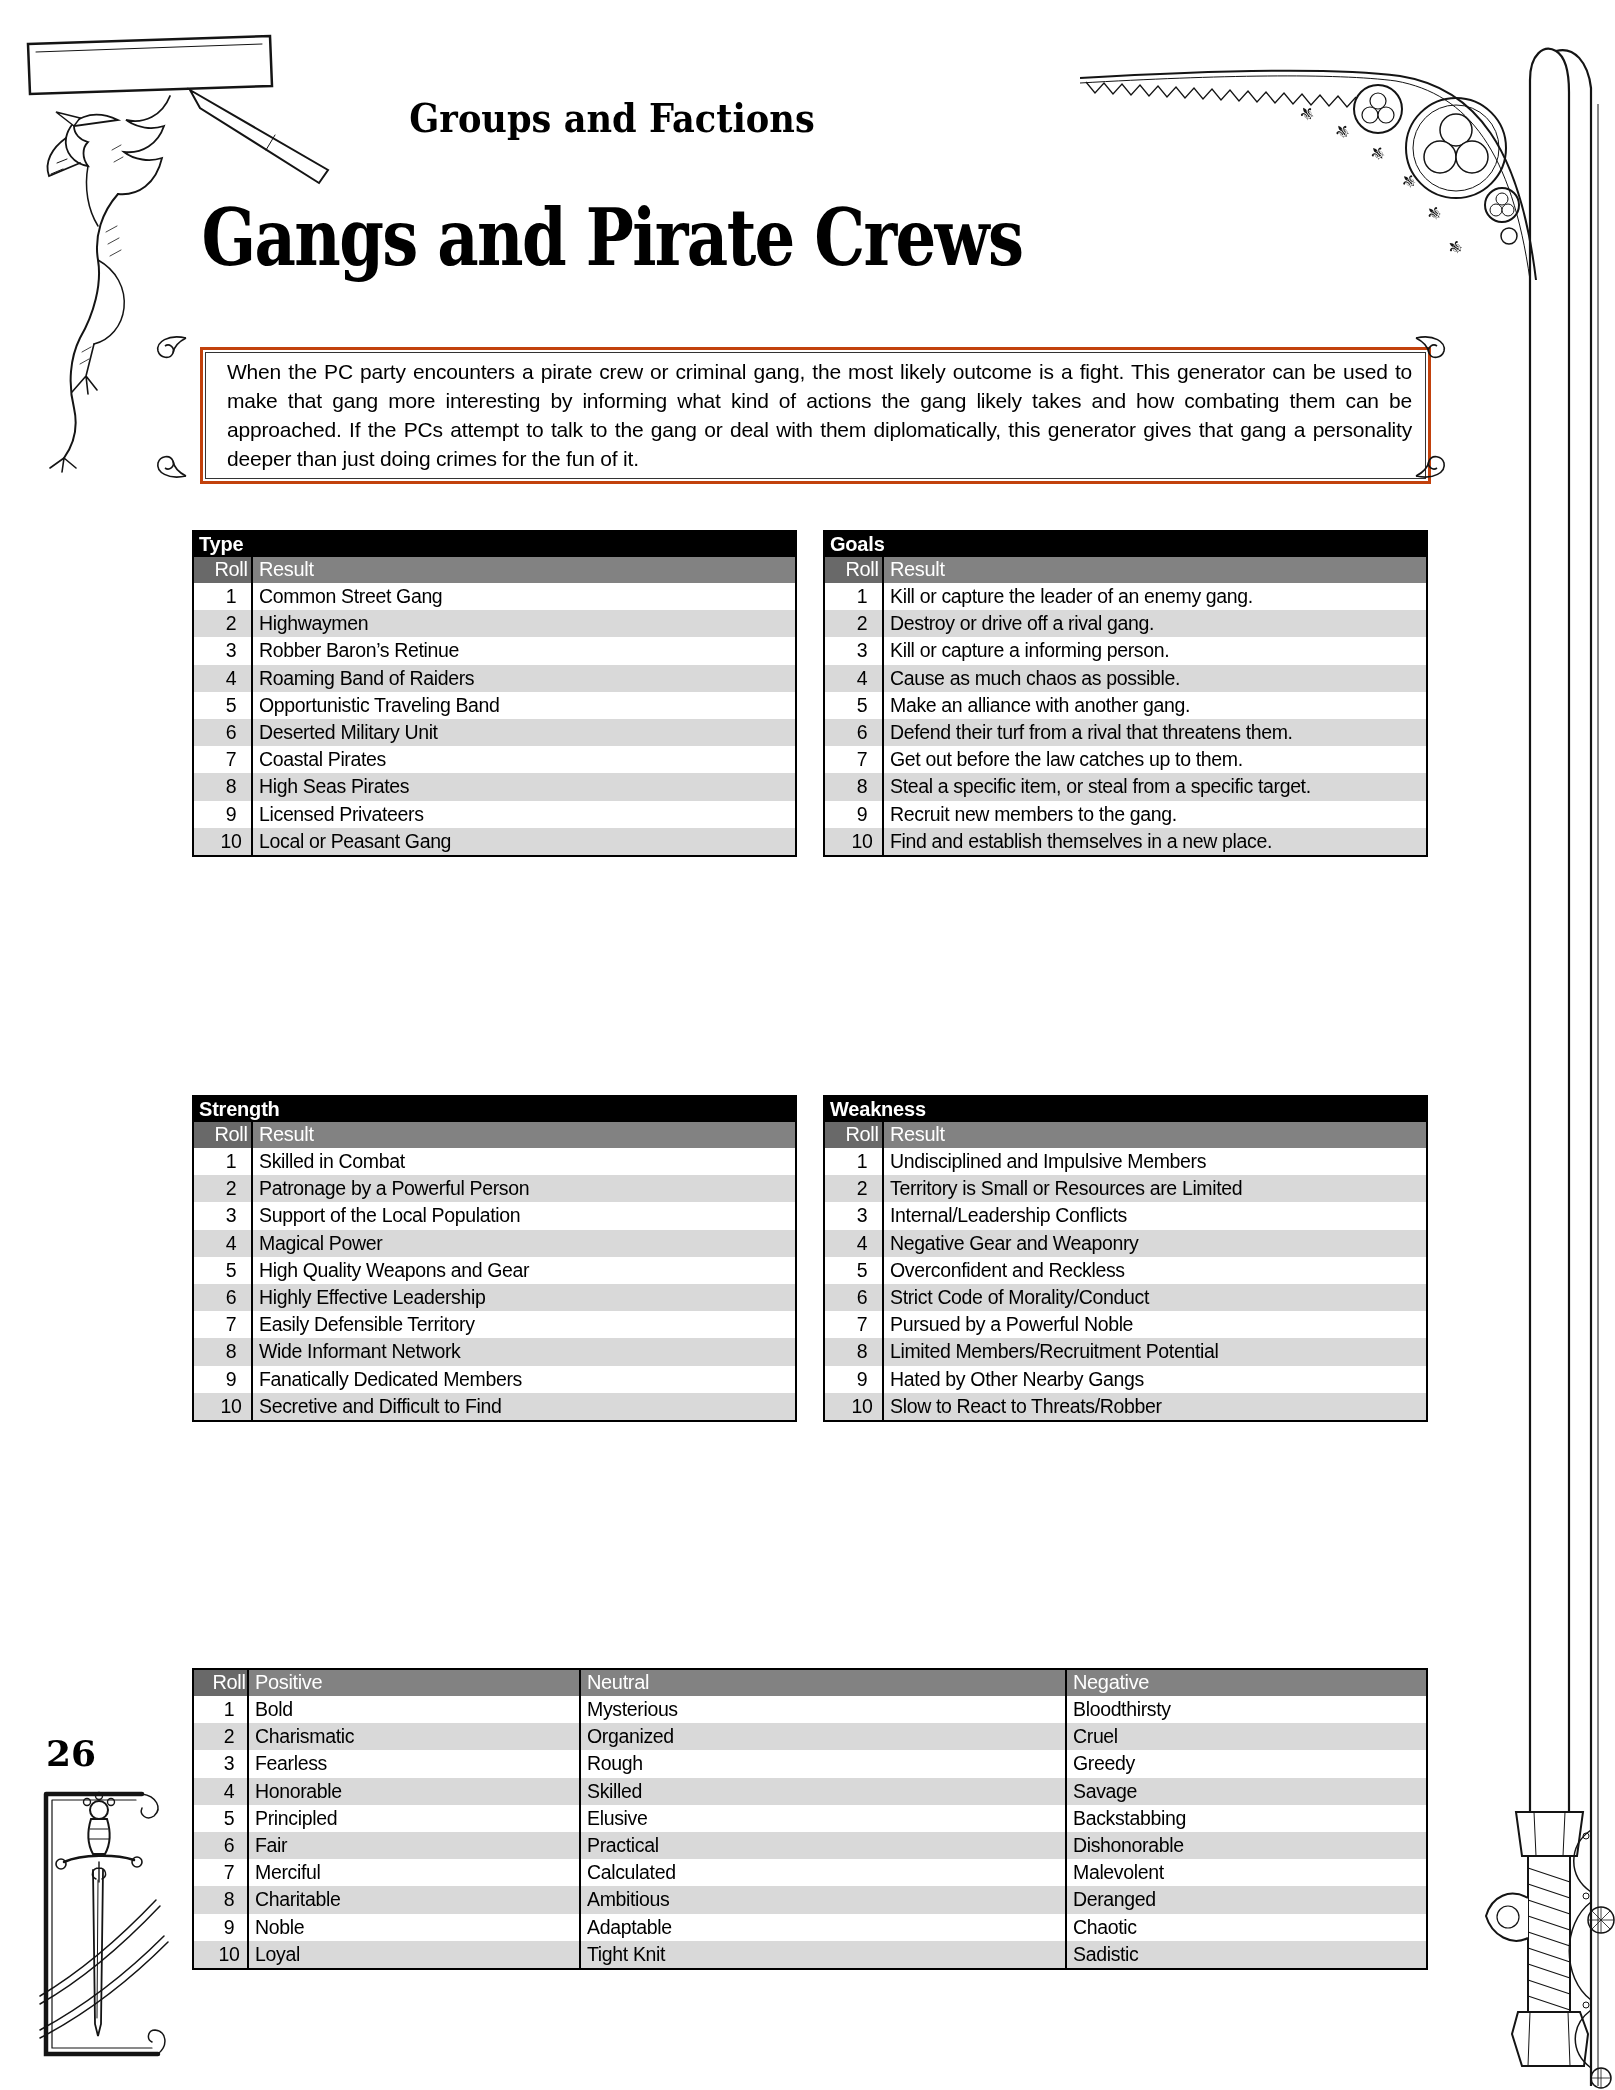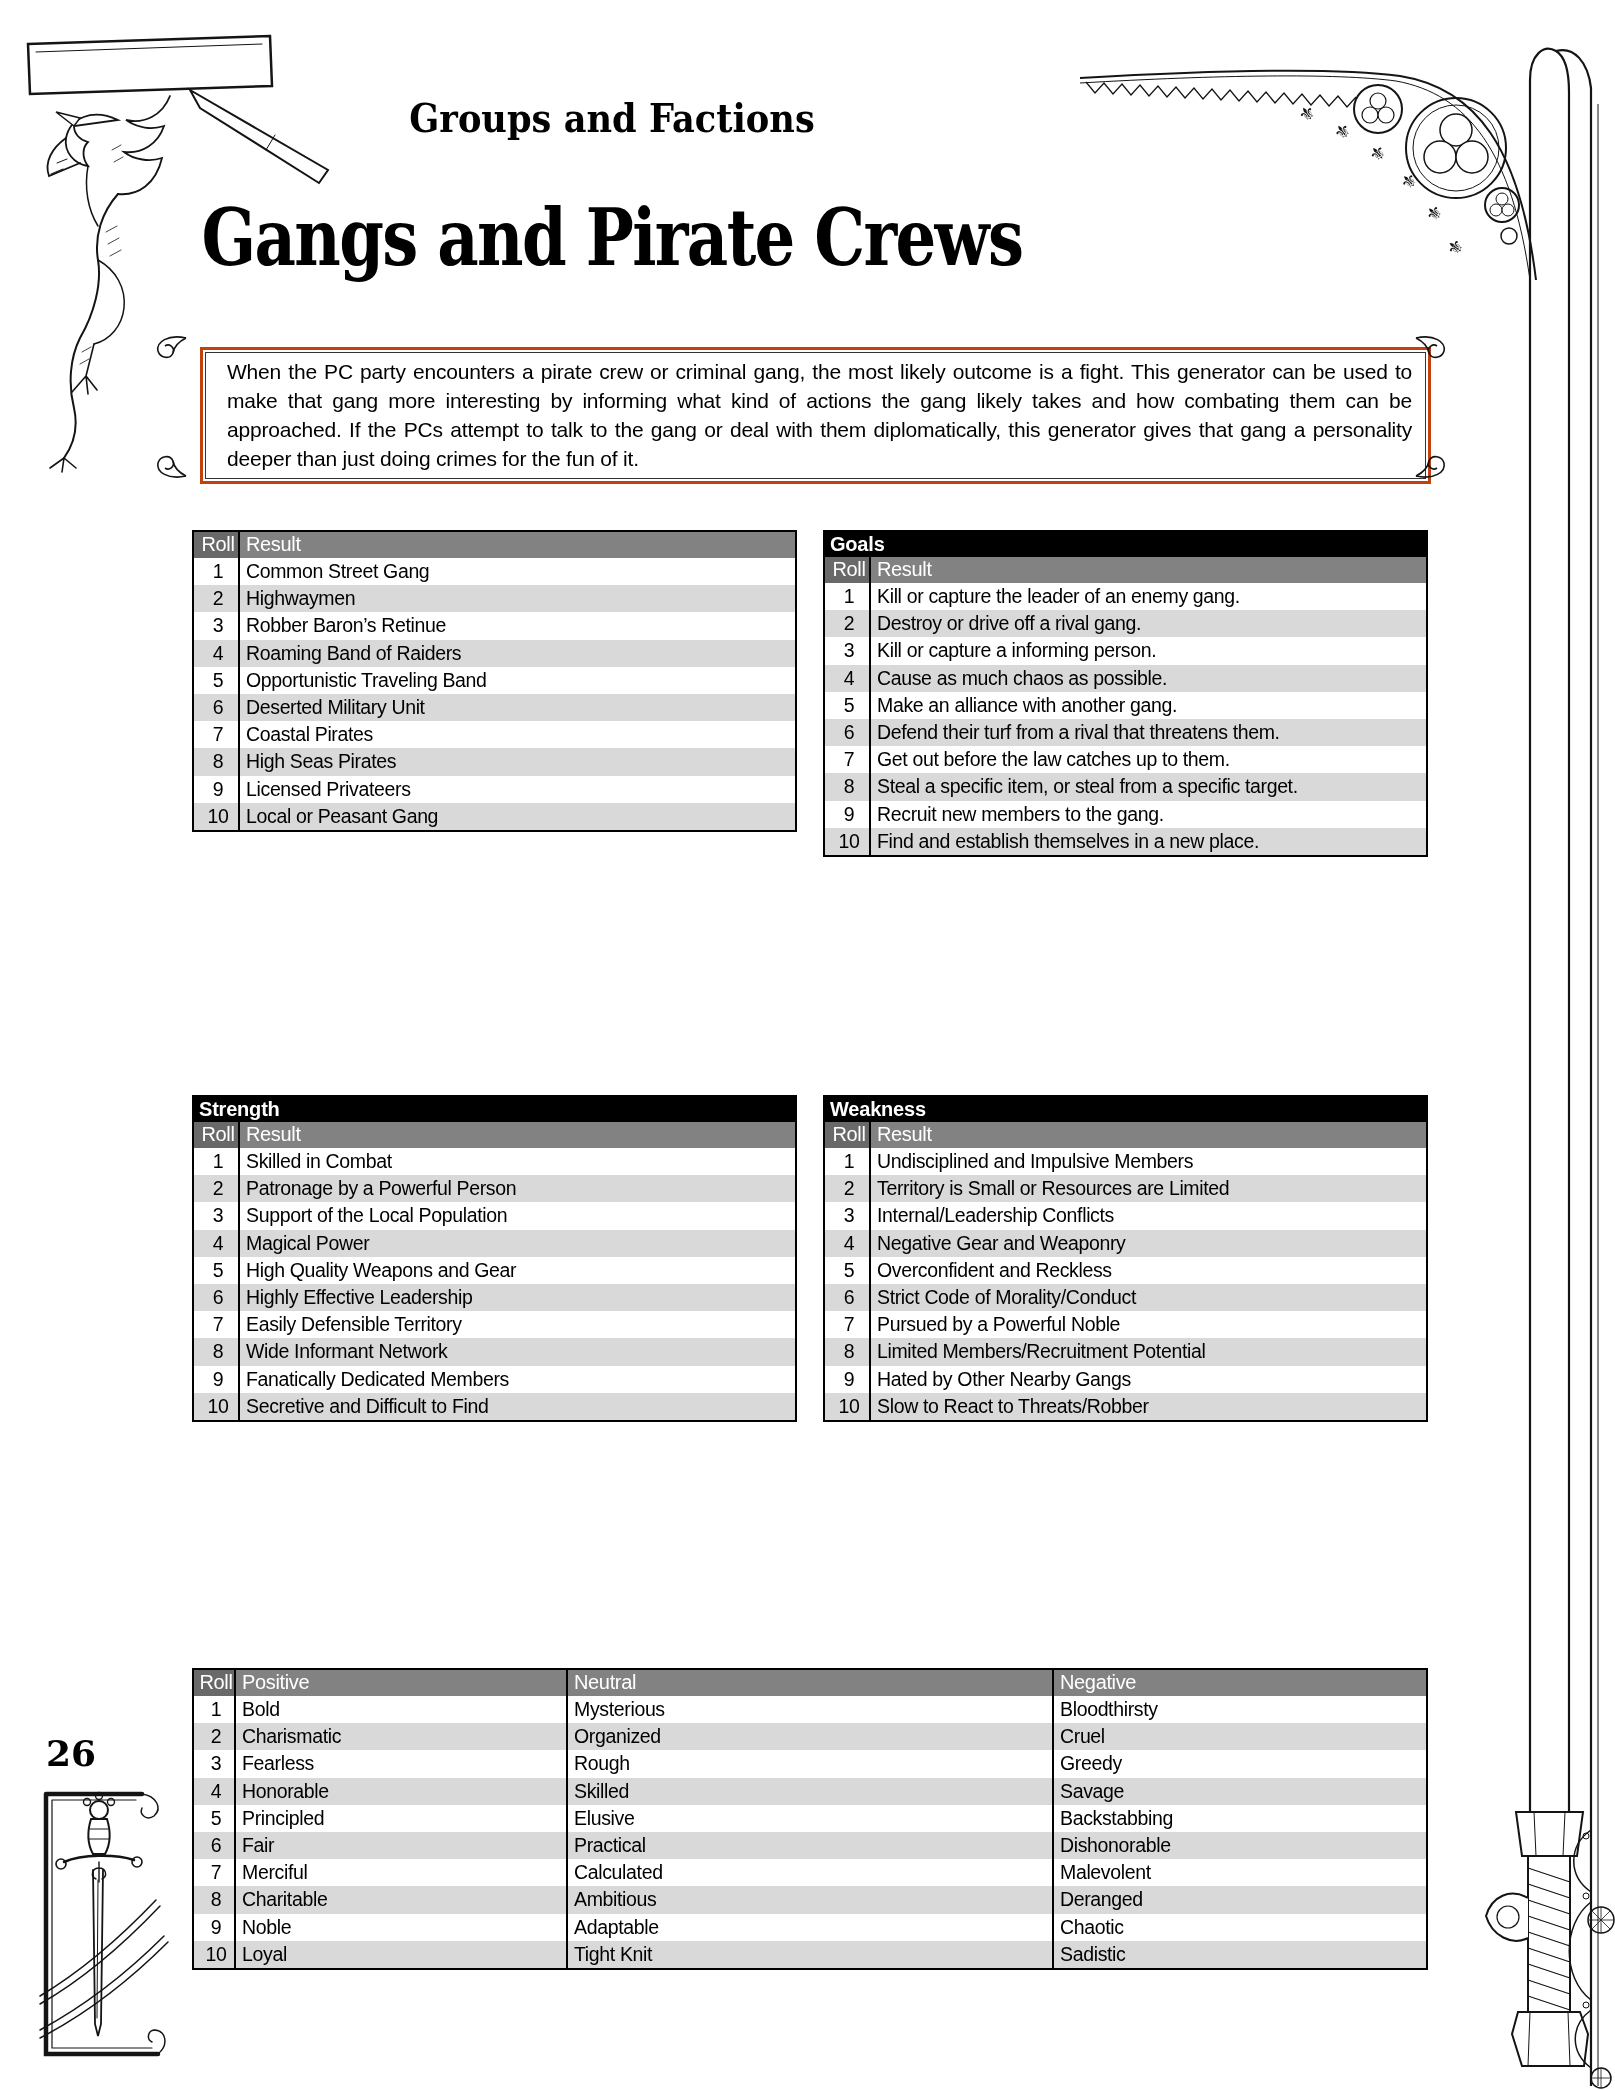--- a/index.html
+++ b/index.html
@@ -25,21 +25,21 @@
 
   
   .dtable{position:absolute;border:2px solid #000;background:#fff;}
   .dt-title{background:#000;color:#fff;font-weight:700;font-size:20px;
             height:25px;line-height:24px;padding-left:5px;letter-spacing:-.2px;}
   .dt-row{display:flex;height:27.2px;line-height:27.2px;font-size:19.5px;
           letter-spacing:-.35px;}
   .dt-row.dt-head{background:#828282;color:#fff;height:26px;line-height:25px;font-size:20px;}
   .dt-head .dt-cell.c0{background:#696969;}
   .dt-cell{overflow:hidden;white-space:nowrap;padding-left:6px;}
-  .dt-cell.c0{flex:0 0 40px;text-align:center;padding-left:4px;}
+  .dt-cell.c0{flex:0 0 40px;text-align:center;padding-left:17px;}
   .dt-cell.c1{flex:1 1 auto;}
   .dt-cell + .dt-cell{border-left:2px solid #000;}
   .dt-row.even{background:#d9d9d9;}
   .rep .dt-cell.c0{flex:0 0 36px;}
   .rep .dt-cell.c1{flex:0 0 324px;}
   .rep .dt-cell.c2{flex:0 0 478px;}
   .rep .dt-cell.c3{flex:1 1 auto;}
   #table-type{left:192px;top:530px;width:601px;}
   #table-goals{left:823px;top:530px;width:601px;}
   #table-strength{left:192px;top:1095px;width:601px;}
@@ -162,20 +162,21 @@
     </g>
   </svg>
   <svg class="abs flourish flip-xy" style="left:1414px;top:454px;" viewBox="0 0 34 26">
     <g stroke="#141414" fill="none" stroke-width="1.6">
       <path d="M32 4 C14 0 2 8 4 17 C6 24 16 26 19 19 C21 13 15 9 11 12"></path>
       <path d="M32 4 C24 8 20 13 19 19"></path>
     </g>
   </svg>
 
   <div id="table-type" class="dtable two">
+      <div class="dt-title">Type</div>
       <div class="dt-row dt-head">
         <div class="dt-cell c0">Roll</div>
         <div class="dt-cell c1">Result</div>
       </div>
       <div class="dt-row">
         <div class="dt-cell c0">1</div>
         <div class="dt-cell c1">Common Street Gang</div>
       </div>
       <div class="dt-row even">
         <div class="dt-cell c0">2</div>

